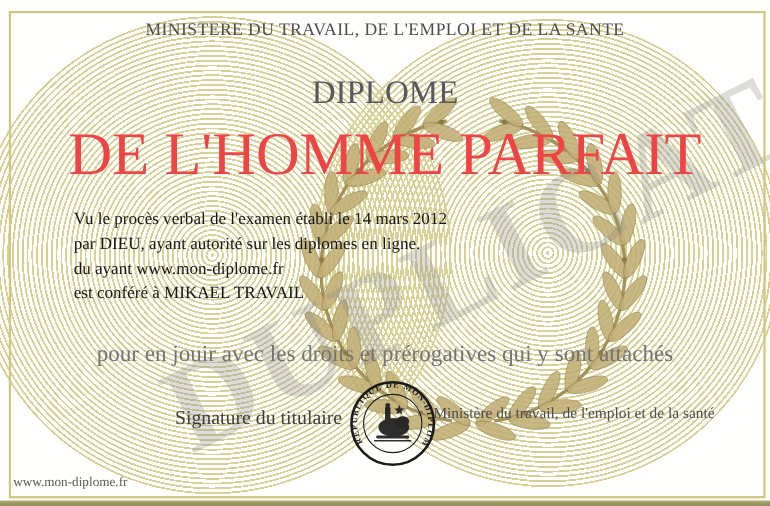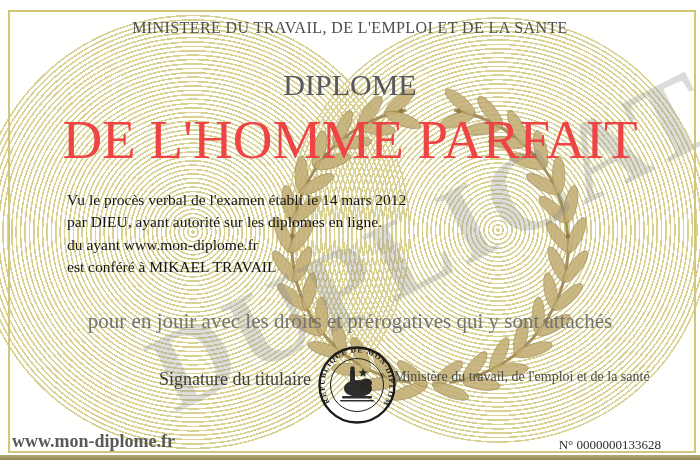--- a/index.html
+++ b/index.html
@@ -42,21 +42,21 @@
     left:0; right:0; top:19px; text-align:center;
     font-size:16px; letter-spacing:.4px; color:#4c4c4e;font-family:Liberation Serif, serif;
   }
   .title1{ left:0; right:0; top:70px;  text-align:center; font-size:30px; color:#57585c; line-height:1;}
   .title2{ left:0; right:0; top:112px; text-align:center; font-size:55px; color:#ef4444; line-height:1;}
   .body-block{ left:67px; top:189px; font-size:15.5px; line-height:22.4px; color:#141414;}
   .body-block div{ white-space:pre;}
   .rights{ left:0; right:0; top:309px; text-align:center; font-size:21px; color:#737373;}
   .sig-label{ left:159px; top:369px; font-size:18px; color:#3c3c3c;}
   .ministry-label{ left:394px; top:369px; font-size:14px; color:#4b4b4b;text-align:right;}
-  .site{ left:12px; top:431px; font-size:18px; color:#5a5a5a;font-weight:bold;}
+  .site{ left:12px; top:431px; font-size:12px; color:#5a5a5a;}
   .serial{ right:39px; top:437px; font-size:13px; color:#2b2b2b;}
   
   .seal{ position:absolute; left:317px; top:345px; width:80px; height:80px; z-index:6;}
   .seal text{ font-family:"Liberation Serif",serif; font-size:7.6px; font-weight:bold;
               letter-spacing:1px; fill:#1b1b1b;}
 </style>
 </head>
 <body>
 
 <div class="page">
@@ -170,15 +170,14 @@
       <rect x="-7" y="-15" width="5" height="14" rx="1"></rect>
       <circle cx="-4.5" cy="-16.5" r="2.2"></circle>
       <ellipse cx="1" cy="3.5" rx="14" ry="8.5"></ellipse>
       <ellipse cx="9" cy="-2" rx="6" ry="4.5"></ellipse>
       <rect x="-15" y="11" width="30" height="2.6" rx="1"></rect>
       <rect x="-17" y="15" width="34" height="1.4" rx="0.7"></rect>
     </g>
   </svg>
 
   <div class="txt site">www.mon-diplome.fr</div>
-  <div class="txt serial">N° 0000000133628</div>
 
 </div>
 
 </body></html>

